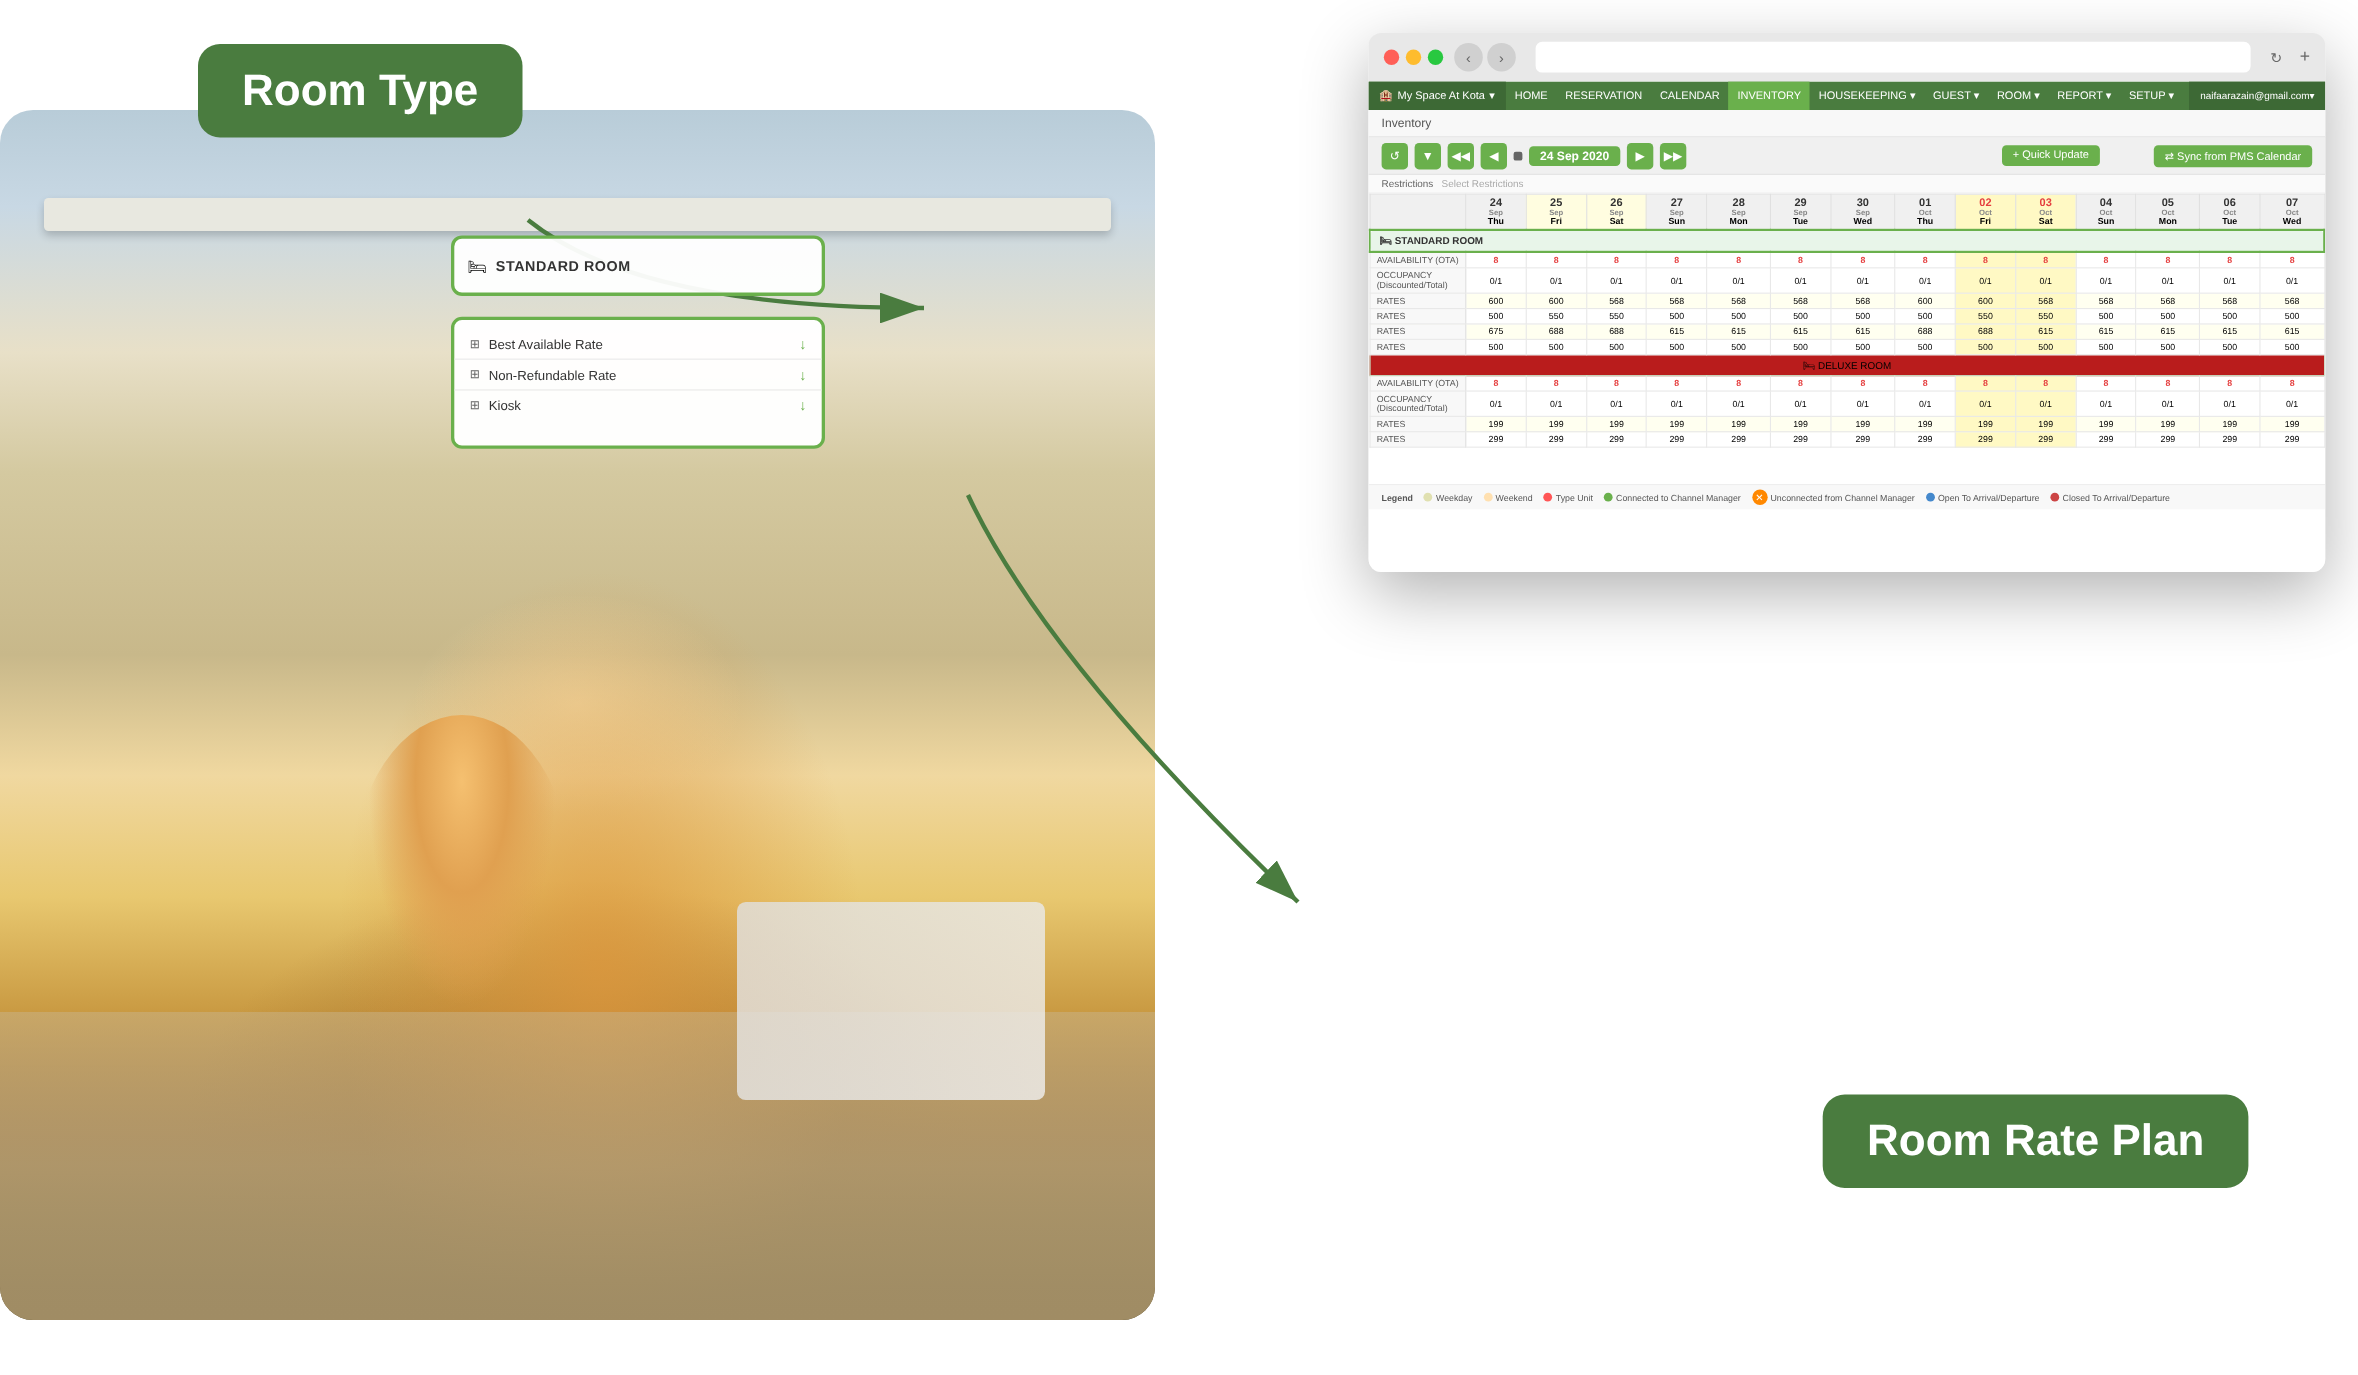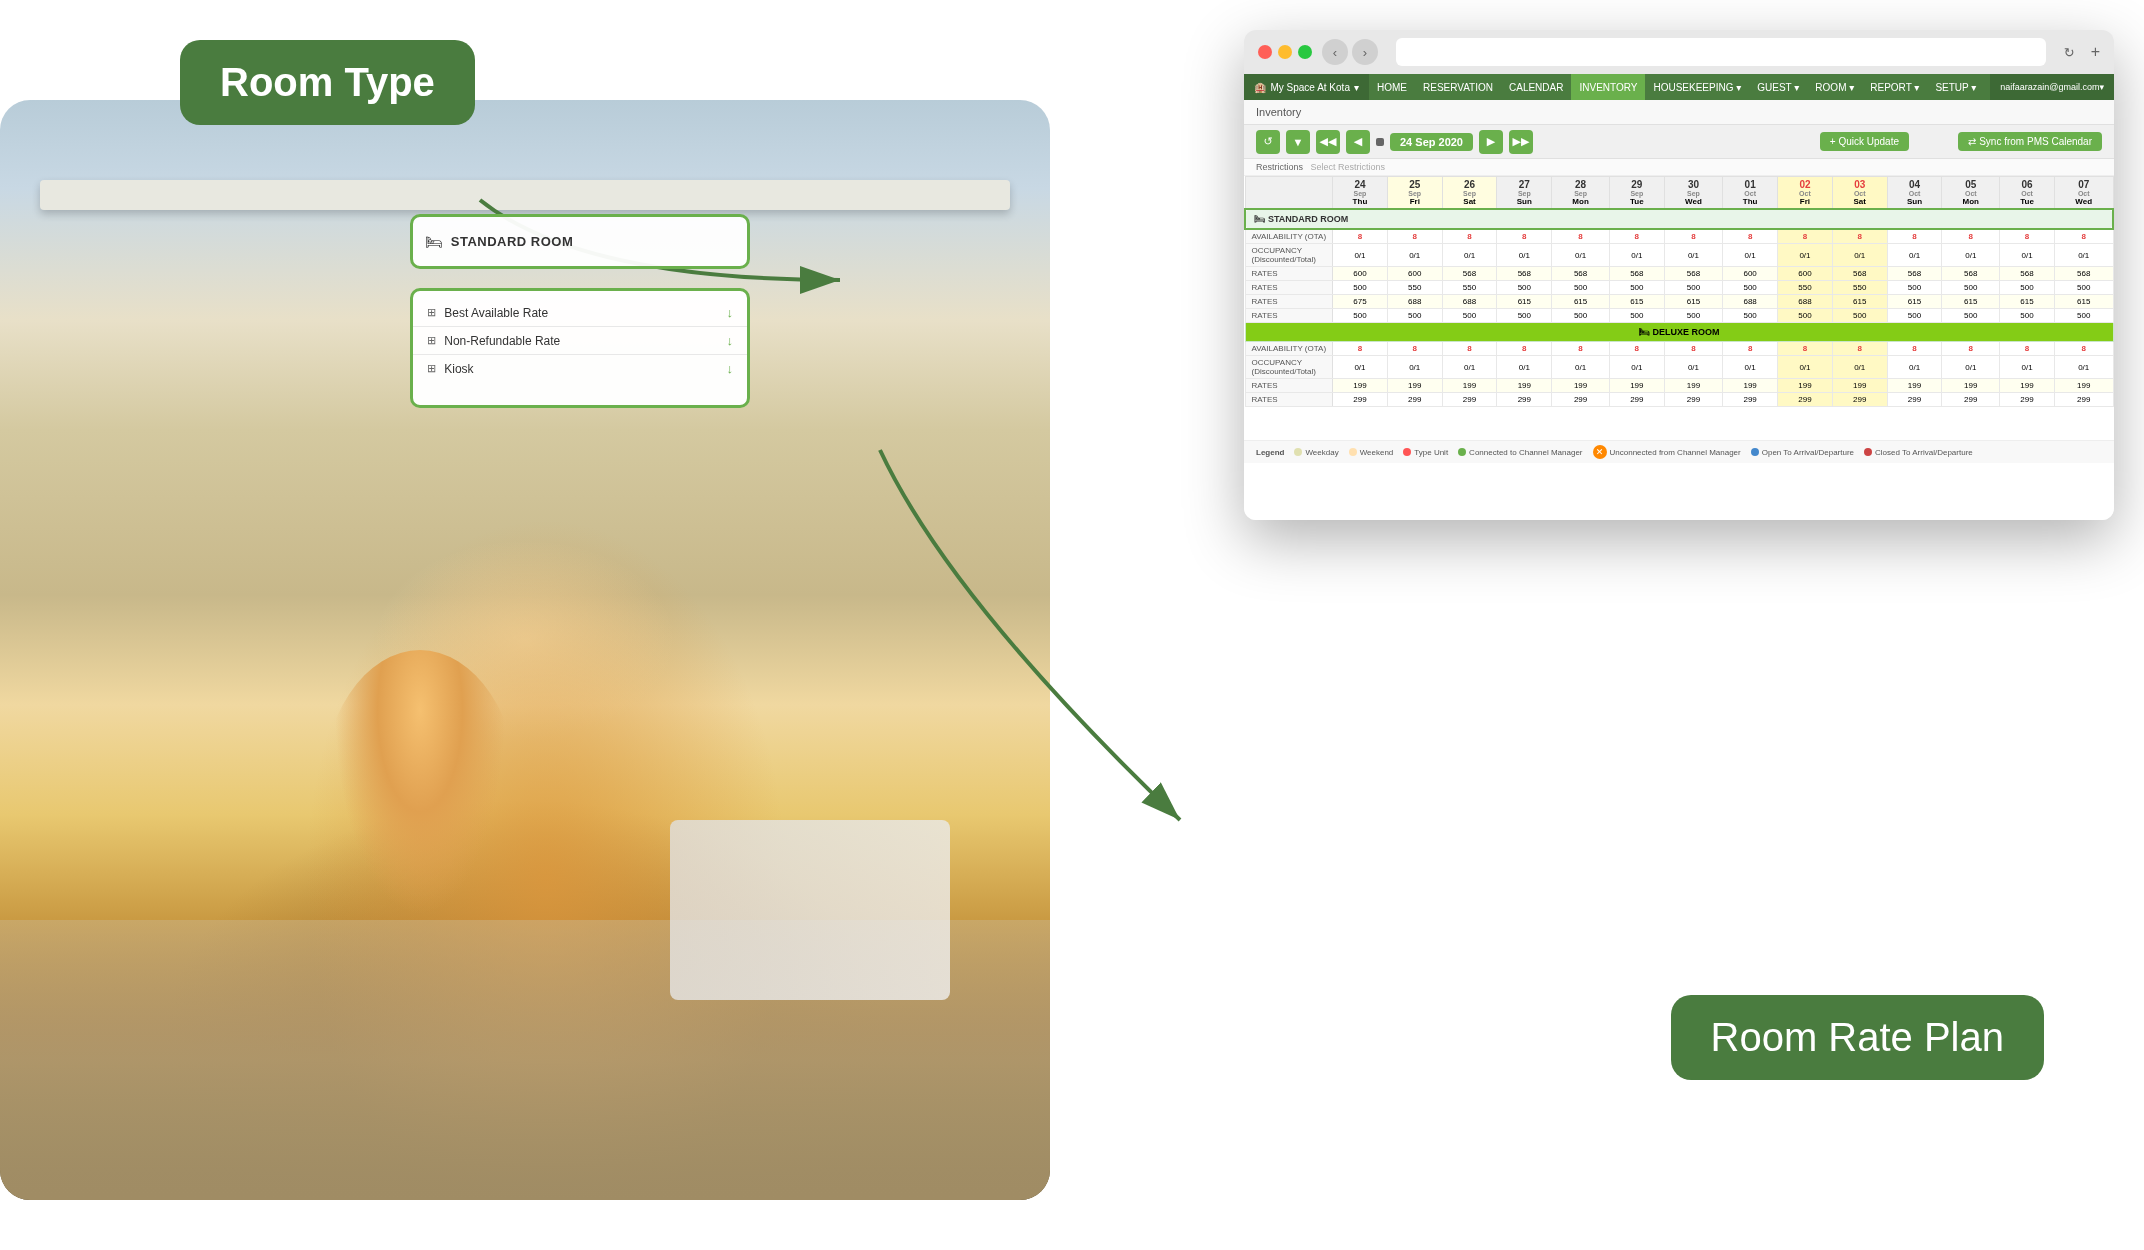--- a/index.html
+++ b/index.html
@@ -289,21 +289,21 @@
       z-index: 10;
     }
 
     .callout-room-rate {
       position: absolute;
       bottom: 170px;
       right: 100px;
       background: #4a7c3f;
       color: white;
       font-size: 40px;
-      font-weight: 400;
+      font-weight: 700;
       padding: 20px 40px;
       border-radius: 20px;
       z-index: 10;
     }
 
     
     .room-type-highlight {
       position: absolute;
       top: 214px;
       left: 410px;
@@ -716,21 +716,21 @@
               <td>500</td>
               <td class="highlighted-col">500</td>
               <td class="highlighted-col">500</td>
               <td>500</td>
               <td>500</td>
               <td>500</td>
               <td>500</td>
             </tr>
 
             <tr class="room-type-row">
-              <td colspan="15" style="background:#84cc16; font-size:9px; font-weight:700; padding:4px 8px; border:1px solid #c8e6c9;">
+              <td colspan="15" style="background:#b91c1c; font-size:9px; font-weight:400; padding:4px 8px; border:1px solid #c8e6c9;">
                 🛏 DELUXE ROOM
               </td>
             </tr>
             <tr>
               <td class="row-label-cell">AVAILABILITY (OTA)</td>
               <td><span class="num-red">8</span></td>
               <td><span class="num-red">8</span></td>
               <td><span class="num-red">8</span></td>
               <td><span class="num-red">8</span></td>
               <td><span class="num-red">8</span></td>

